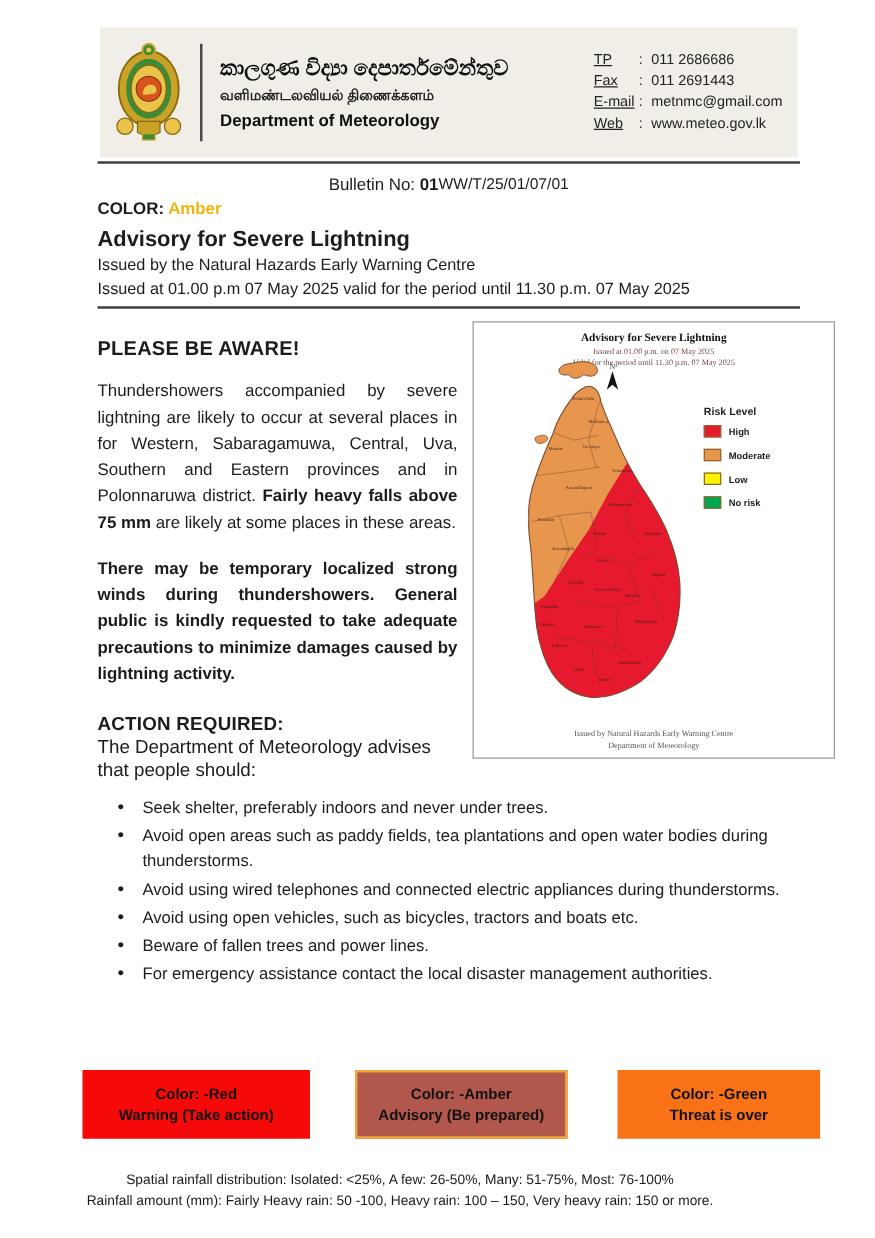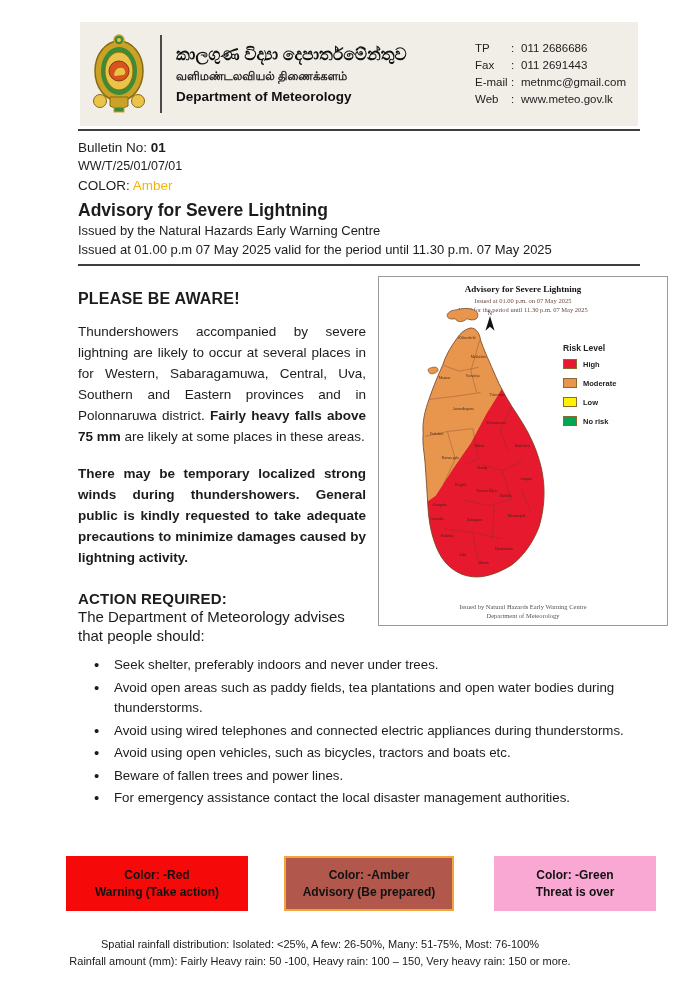--- a/index.html
+++ b/index.html
@@ -10,30 +10,30 @@
   .header { position:absolute; left:80px; top:22px; width:558px; height:104px;
             background:#f1eee7; display:flex; align-items:center; padding:0 12px 0 10px; }
   .emblem { width:58px; height:86px; flex:0 0 auto; }
   .hdr-divider { width:2px; height:78px; background:#4a4a4a; margin:0 14px 0 12px; }
   .hdr-titles { display:flex; flex-direction:column; gap:5px; }
   .t-sinhala { font-size:17px; font-weight:bold; color:#111; }
   .t-tamil   { font-size:11.5px; font-weight:bold; color:#222; }
   .t-english { font-size:13.5px; font-weight:bold; color:#111; }
   .hdr-contacts { margin-left:auto; font-size:11.5px; line-height:17px; color:#222; }
   .c-row { display:flex; }
-  .c-label { width:36px; }
+  .c-label { width:36px;text-decoration:underline; }
   .c-colon { width:10px; }
 
   .rule { position:absolute; left:78px; width:562px; height:2px; background:#3f3f3f; }
 
   
   .content { position:absolute; left:78px; top:138px; width:590px; }
-  .meta-row { width:562px; display:flex; justify-content:flex-start; font-size:13.5px; line-height:19px;flex-direction:column; }
+  .meta-row { width:562px; display:flex; justify-content:center; font-size:13.5px; line-height:19px; }
   .bold { font-weight:bold; }
-  .color-row { font-size:13.5px; line-height:19px; font-weight:normal; }
+  .color-row { font-size:13.5px; line-height:19px; font-weight:bold; }
   .amber-word { color:#f2b50c; }
   .bulletin-title { font-size:17.5px; font-weight:bold; margin-top:3px; line-height:24px; }
   .issued { font-size:13px; line-height:18.5px; width:562px; }
   .rule2 { width:562px; height:2px; background:#3f3f3f; margin-top:5px; }
 
   .region-heading { width:562px; text-align:center; font-size:15px; font-weight:bold;
                     line-height:25px; margin-top:13px; padding:0 42px; }
 
   
   .map-box { float:right; width:290px; height:350px; border:1px solid #9a9a9a; background:#fff;
@@ -271,21 +271,21 @@
 
   <div class="status-row">
     <div class="status-box status-red" style="background: rgb(246, 9, 9);">
       <div>Color: -Red</div>
       <div>Warning (Take action)</div>
     </div>
     <div class="status-box status-amber" style="background: rgb(177, 87, 75); border-color: rgb(240, 166, 60);">
       <div>Color: -Amber</div>
       <div>Advisory (Be prepared)</div>
     </div>
-    <div class="status-box status-green" style="background: #f9a8d4;">
+    <div class="status-box status-green" style="background: #f97316;">
       <div>Color: -Green</div>
       <div>Threat is over</div>
     </div>
   </div>
 
   <div class="page-footer">
     <div>Spatial rainfall distribution: Isolated: &lt;25%, A few: 26-50%, Many: 51-75%, Most: 76-100%</div>
     <div>Rainfall amount (mm): Fairly Heavy rain: 50 -100, Heavy rain: 100 – 150, Very heavy rain: 150 or more.</div>
   </div>
 

